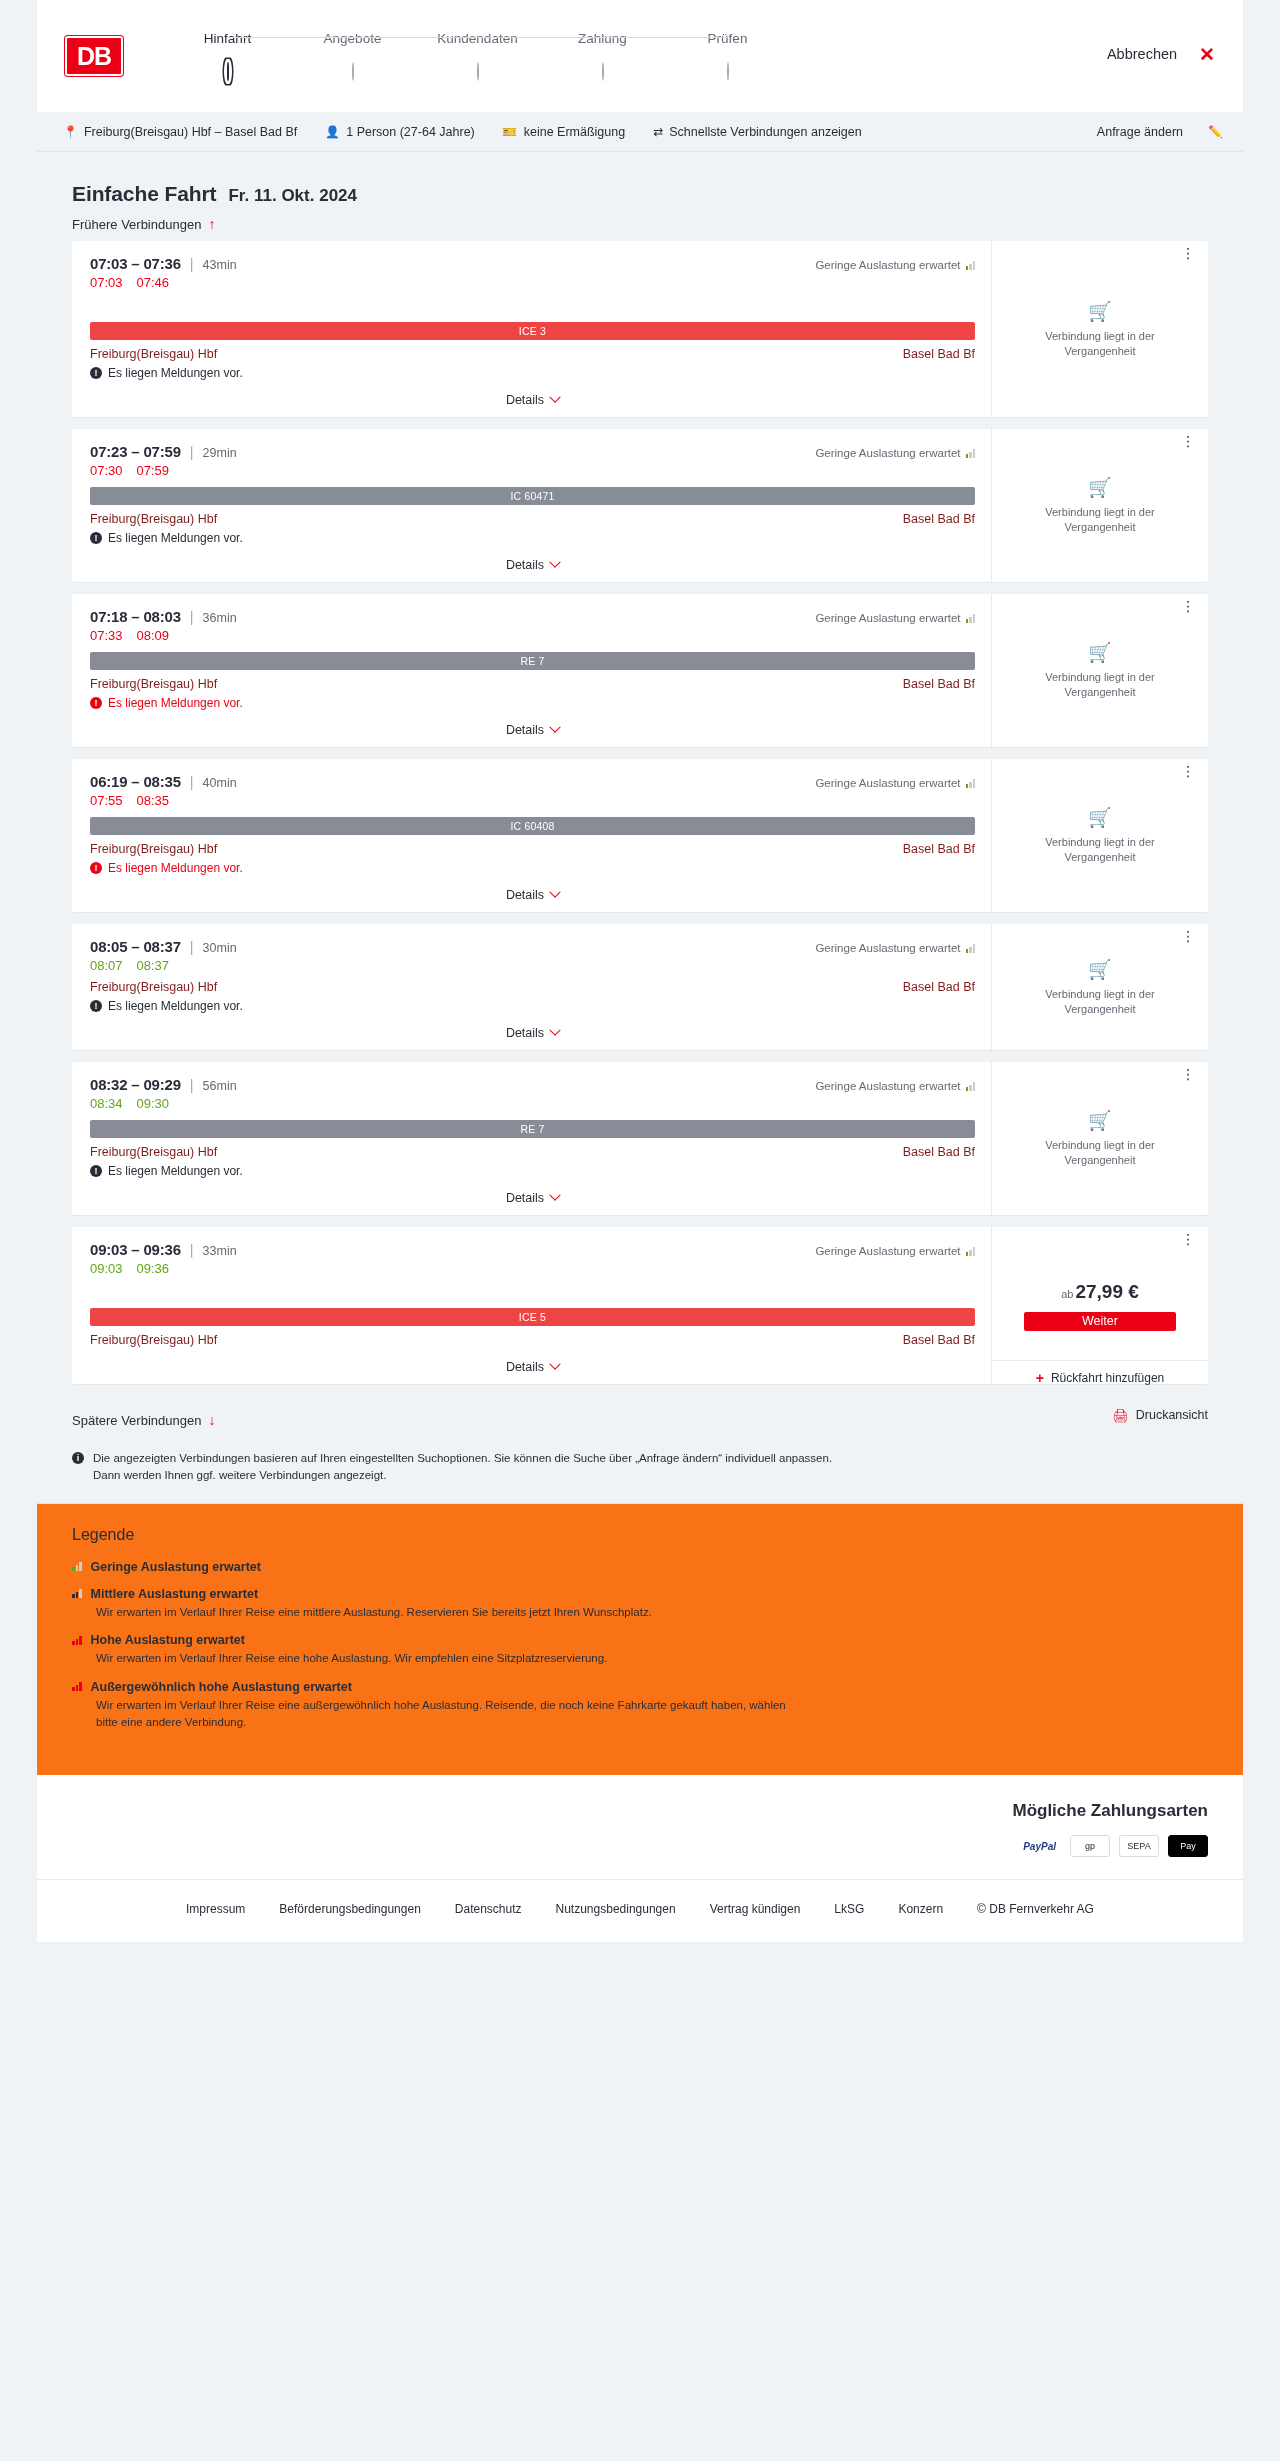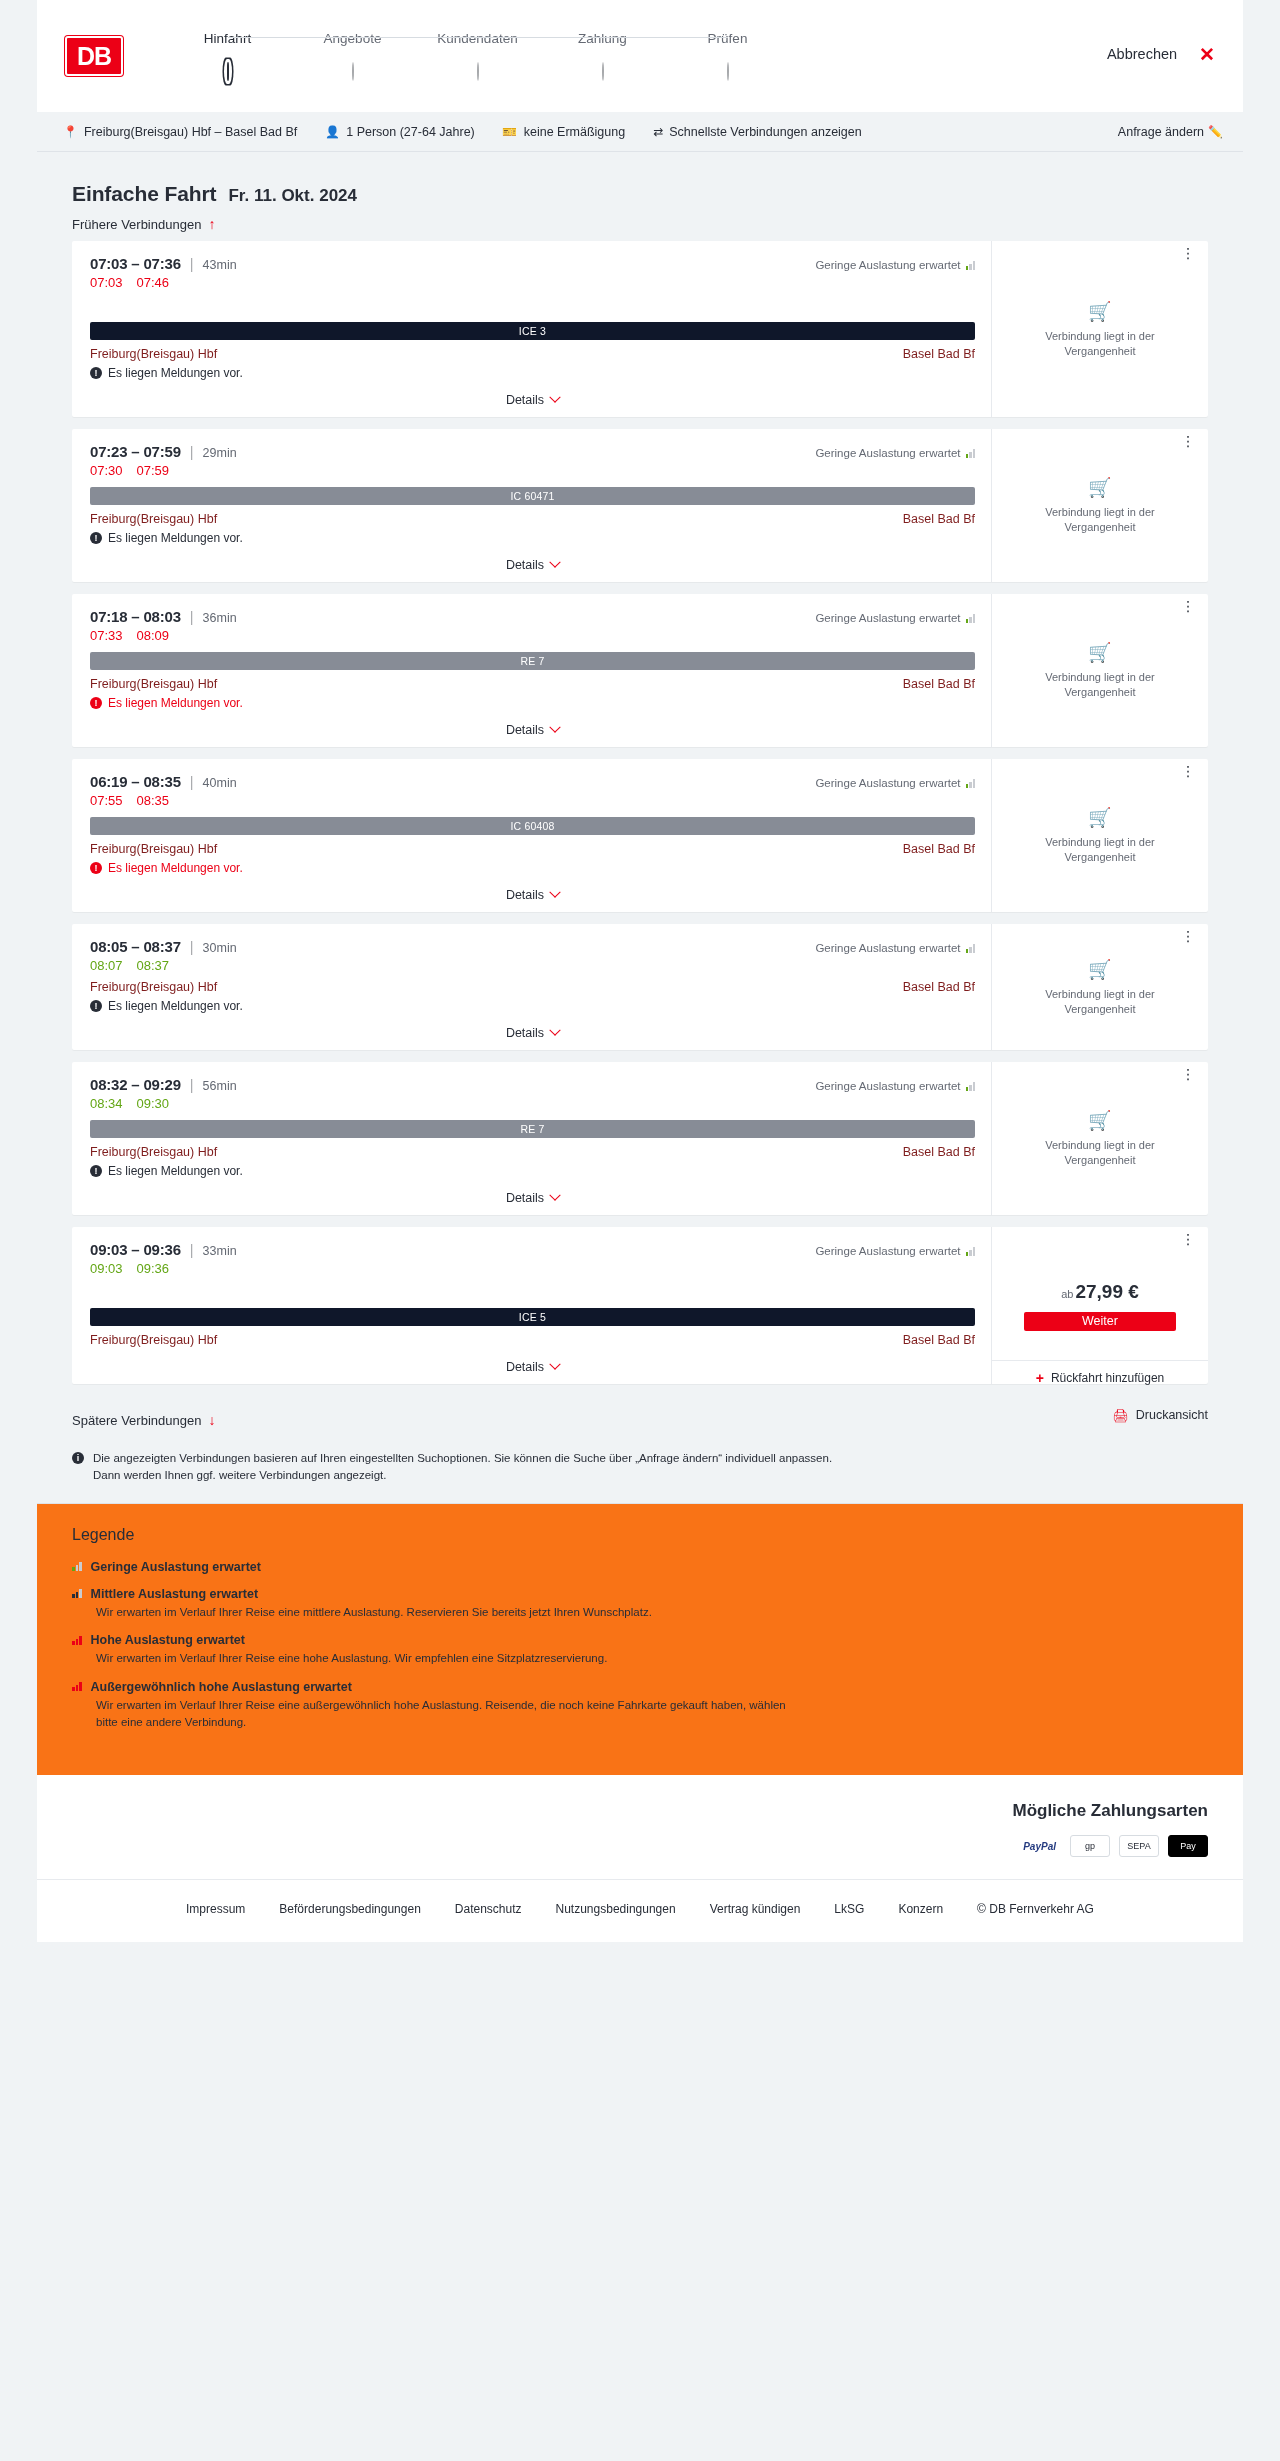--- a/index.html
+++ b/index.html
@@ -113,21 +113,21 @@
     align-items: center;
     gap: 6px;
     padding: 0 14px;
     white-space: nowrap;
   }
   .sb-item .ic { font-size: 12px; color: #282d37; display: inline-block; }
   .sb-right {
     margin-left: auto;
     display: flex;
     align-items: center;
-    gap: 4px;
+    gap: 25px;
     padding-right: 8px;
     cursor: pointer;
   }
   .sb-right .pen { font-size: 12px; }
 
   
   .main {
     margin: 0 37px;
     background: #f0f3f5;
     padding: 0 0 18px 0;
@@ -213,21 +213,21 @@
     margin-top: 9px;
     height: 18px;
     border-radius: 2px;
     color: #fff;
     font-size: 10.5px;
     display: flex;
     align-items: center;
     justify-content: center;
     letter-spacing: 0.2px;
   }
-  .bar-train.dark { background: #0f172a; margin-top: 32px; }
+  .bar-train.dark { background: #ef4444; margin-top: 32px; }
   .bar-train.grey { background: #878c96; }
   .row3 {
     display: flex;
     justify-content: space-between;
     font-size: 12.5px;
     margin-top: 7px;
     color: #7f1d1d;
     align-items: center;
   }
   .msg {

